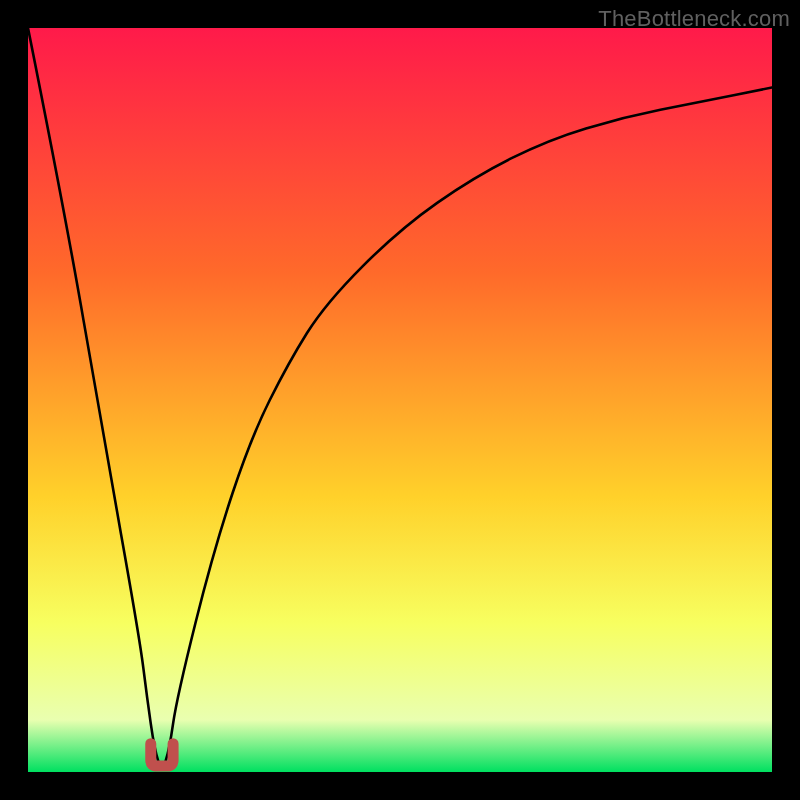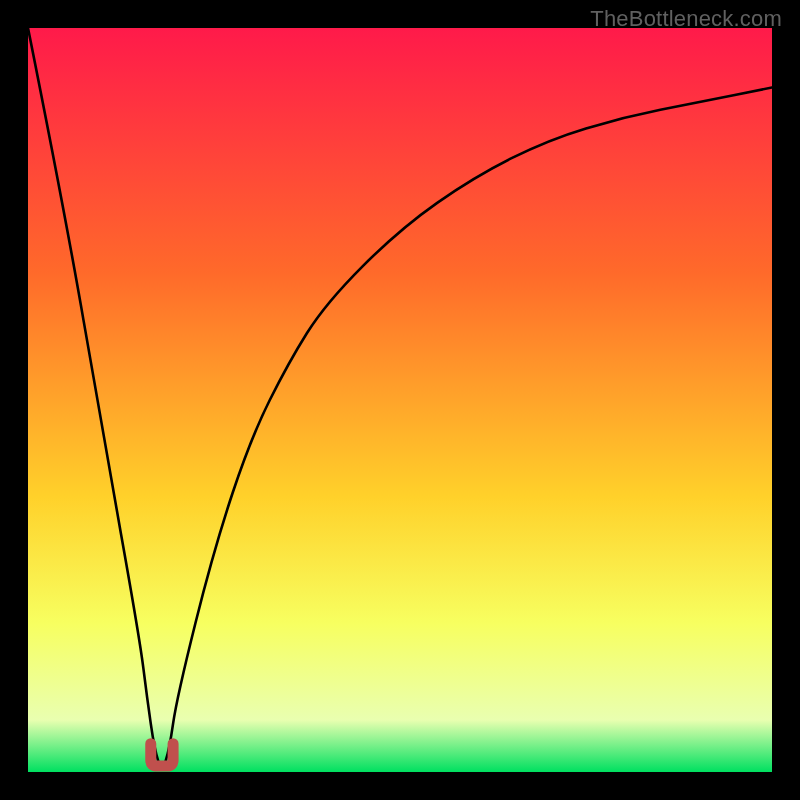--- a/index.html
+++ b/index.html
@@ -20,21 +20,21 @@
     position: absolute;
     left: 28px;
     top: 28px;
     width: 744px;
     height: 744px;
     overflow: hidden;
   }
   .watermark {
     position: absolute;
     top: 6px;
-    right: 18px;
+    right: 10px;
     color: #606060;
     font-size: 22px;
     font-weight: 400;
     letter-spacing: 0.2px;
     user-select: none;
   }
 </style>
 </head>
 <body>
 

